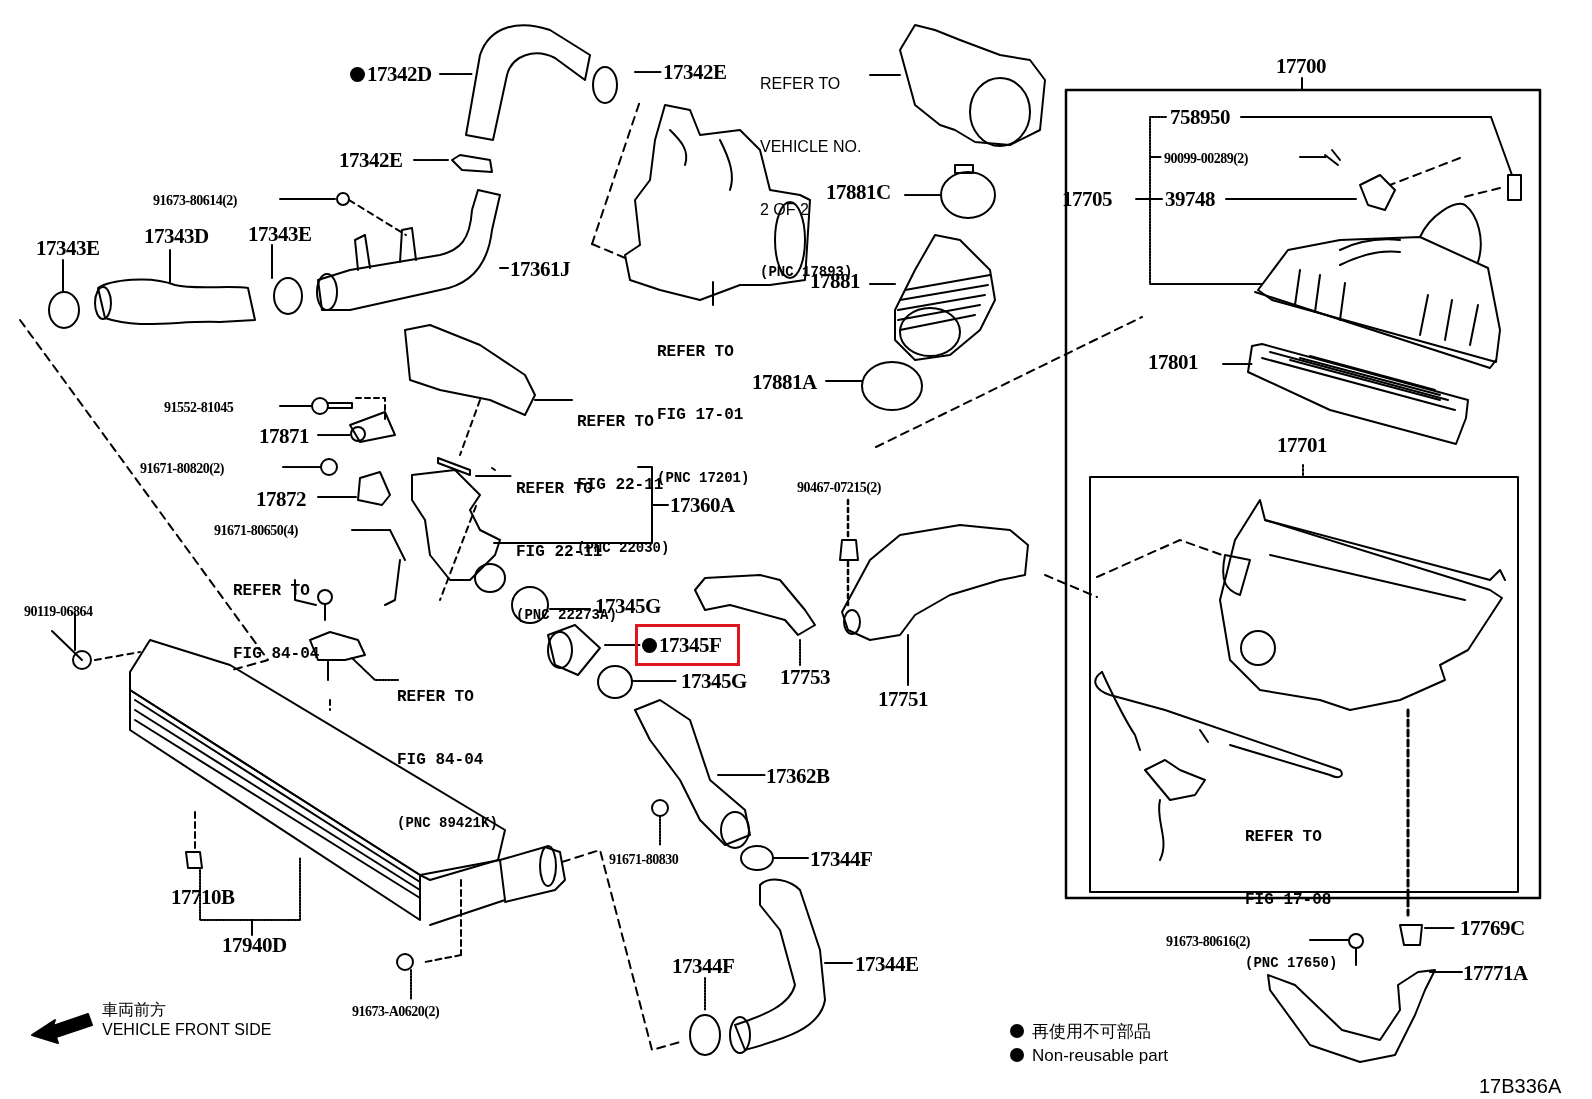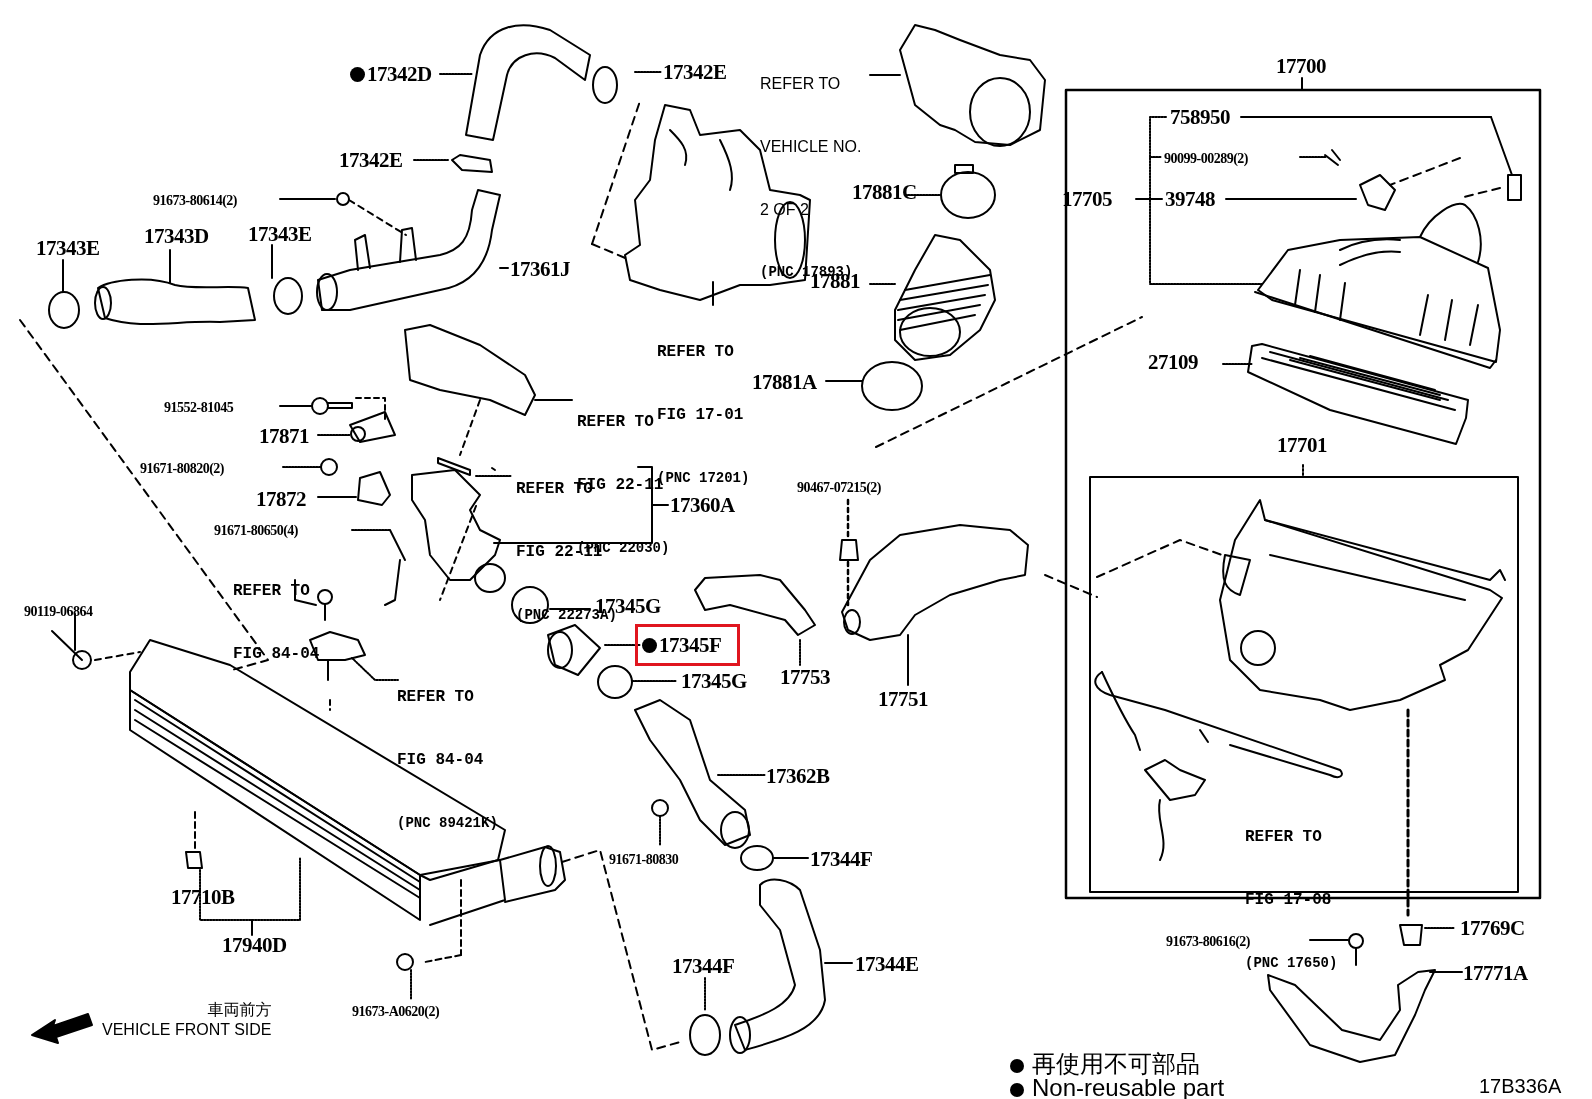--- a/index.html
+++ b/index.html
@@ -8,23 +8,23 @@
   #diagram { position: absolute; left: 0; top: 0; width: 1592px; height: 1099px; }
   .lbl { position: absolute; font-family: "Liberation Serif", serif; font-weight: bold;
          font-size: 21px; line-height: 22px; white-space: nowrap; letter-spacing: -0.5px; }
   .lbl.sm { font-size: 14px; }
   .ref { position: absolute; font-family: "Liberation Mono", monospace; font-weight: bold;
          font-size: 16px; line-height: 21px; white-space: pre; }
   .ref .pnc { font-size: 14px; font-weight: bold; }
   .dot { display: inline-block; width: 15px; height: 15px; border-radius: 50%;
          background: #000; margin-right: 2px; vertical-align: -1px; }
   .hl { position: absolute; border: 3px solid #e0161f; }
-  .legend { position: absolute; font-family: "Liberation Sans", sans-serif; font-size: 24px; line-height: 24px; margin-top: 32px; }
+  .legend { position: absolute; font-family: "Liberation Sans", sans-serif; font-size: 17px; line-height: 24px; }
   .legend .dot { width: 14px; height: 14px; margin-right: 8px; }
-  .front { position: absolute; font-family: "Liberation Sans", sans-serif; font-size: 16px; line-height: 20px; text-align: right; }
+  .front { position: absolute; font-family: "Liberation Sans", sans-serif; font-size: 16px; line-height: 20px; }
   .figid { position: absolute; font-family: "Liberation Sans", sans-serif; font-size: 20px; }
   svg line, svg path, svg rect, svg ellipse, svg polyline, svg polygon, svg circle { vector-effect: non-scaling-stroke; }
 </style>
 </head>
 <body>
 
 <svg id="diagram" width="1592" height="1099" viewBox="0 0 1592 1099" fill="none" stroke="#000" stroke-width="2" stroke-linecap="round" stroke-linejoin="round">
 
   <rect x="1066" y="90" width="474" height="808" stroke-width="2.5"></rect>
   <line x1="1302" y1="78" x2="1302" y2="90"></line>
@@ -267,30 +267,30 @@
 <div class="lbl" style="left:878px;top:688px">17751</div>
 <div class="lbl" style="left:766px;top:765px">17362B</div>
 <div class="lbl sm" style="left:609px;top:849px">91671-80830</div>
 <div class="lbl" style="left:810px;top:848px">17344F</div>
 <div class="lbl" style="left:672px;top:955px">17344F</div>
 <div class="lbl" style="left:855px;top:953px">17344E</div>
 <div class="lbl" style="left:171px;top:886px">17710B</div>
 <div class="lbl" style="left:222px;top:934px">17940D</div>
 <div class="lbl sm" style="left:352px;top:1001px">91673-A0620(2)</div>
 
-<div class="lbl" style="left:852px;top:181px">17881C</div>
+<div class="lbl" style="left:826px;top:181px">17881C</div>
 <div class="lbl" style="left:810px;top:270px">17881</div>
 <div class="lbl" style="left:752px;top:371px">17881A</div>
 
 <div class="lbl" style="left:1276px;top:55px">17700</div>
 <div class="lbl" style="left:1170px;top:106px">758950</div>
 <div class="lbl sm" style="left:1164px;top:148px">90099-00289(2)</div>
 <div class="lbl" style="left:1062px;top:188px">17705</div>
 <div class="lbl" style="left:1165px;top:188px">39748</div>
-<div class="lbl" style="left:1148px;top:351px">27109</div>
+<div class="lbl" style="left:1148px;top:351px">17801</div>
 <div class="lbl" style="left:1277px;top:434px">17701</div>
 <div class="lbl sm" style="left:1166px;top:931px">91673-80616(2)</div>
 <div class="lbl" style="left:1460px;top:917px">17769C</div>
 <div class="lbl" style="left:1463px;top:962px">17771A</div>
 
 <div class="ref" style="left:760px;top:31px;font-family:'Liberation Sans',sans-serif;font-weight:normal;font-size:16px">
   <div>REFER TO</div>
   <div>VEHICLE NO.</div>
   <div>2 OF 2</div>
   <div class="pnc" style="font-family:'Liberation Mono',monospace">(PNC 17893)</div>

